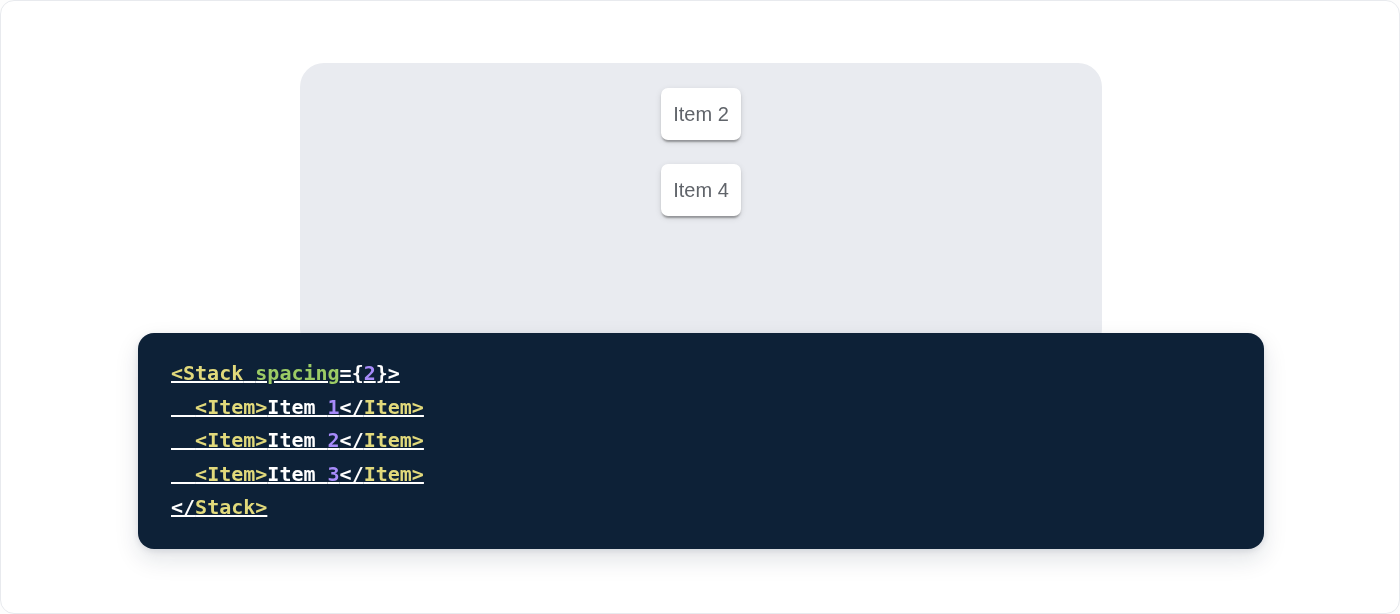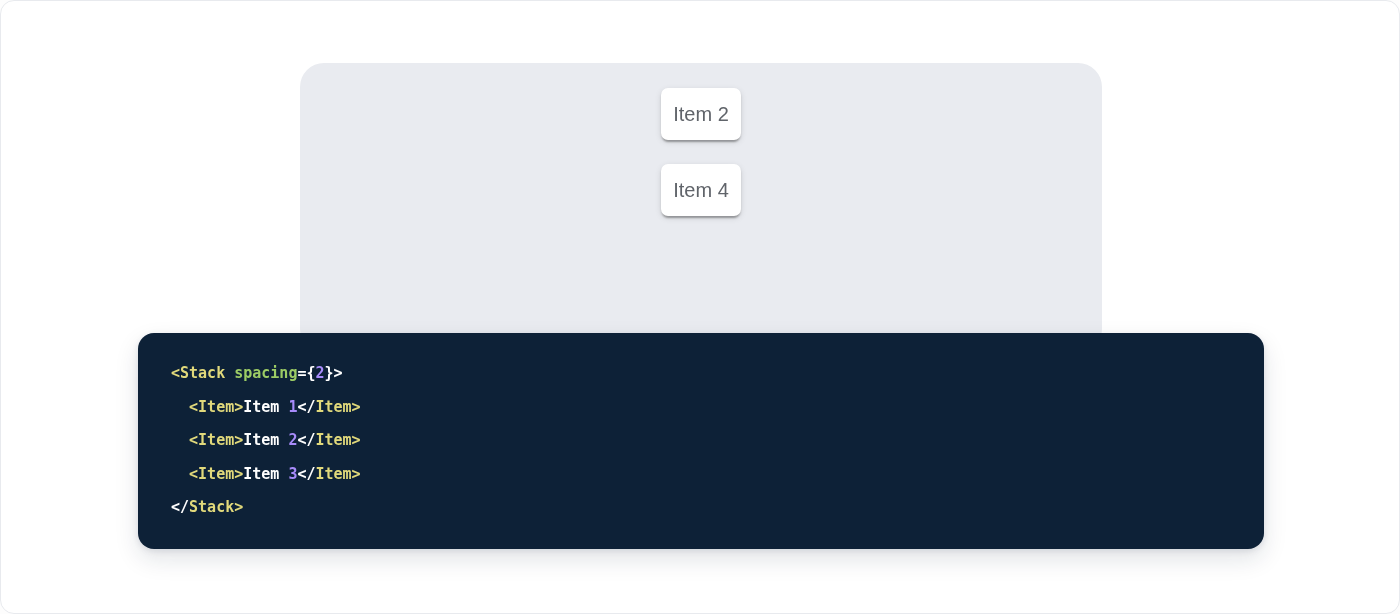--- a/index.html
+++ b/index.html
@@ -61,25 +61,26 @@
     box-sizing: border-box;
     background: var(--code-bg, #0d2137);
     border-radius: 16px;
     padding: 24px 33px;
     z-index: 2;
     box-shadow: 0 10px 24px rgba(13,33,55,0.12), 0 2px 6px rgba(13,33,55,0.10);
   }
   .code-lines {
     margin: 0;
     font-family: "DejaVu Sans Mono", "Liberation Mono", monospace;
-    font-size: 15px;
+    font-size: 20px;
     font-weight: 600;
     line-height: 33.5px;
     white-space: pre;
     color: var(--code-plain, #ffffff);
+    text-decoration: underline;
   }
   .code-line { white-space: pre; }
   .tok-plain  { color: var(--code-plain, #ffffff); }
   .tok-tag    { color: var(--code-tag, #e1d97b); }
   .tok-attr   { color: var(--code-attr, #9ccc65); }
   .tok-number { color: var(--code-number, #a78bfa); }
 </style>
 </head>
 <body>
 

